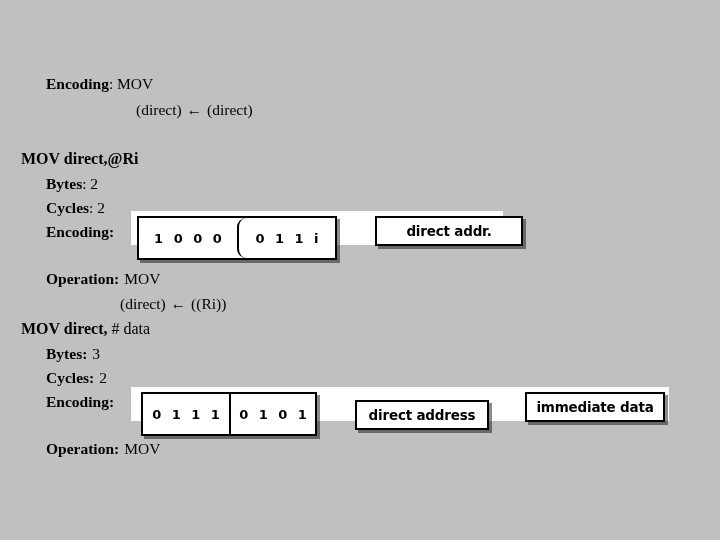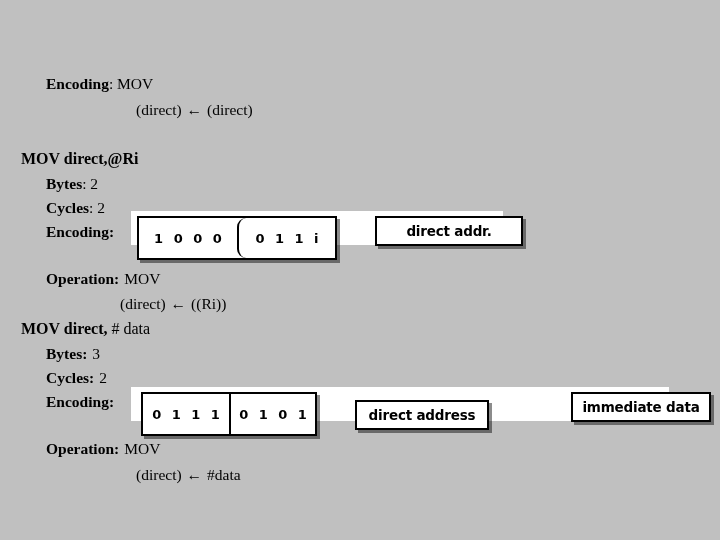--- a/index.html
+++ b/index.html
@@ -182,23 +182,20 @@
   <div class="encoding-strip" style="left:131px; top:387px; width:538px; height:34px;">
   </div>
 
   <div class="enc-group" style="left:141px; top:392px;">
     <div class="enc-cell" style="width:86px;">0 1 1 1</div>
     <div class="enc-cell" style="width:86px;">0 1 0 1</div>
   </div>
 
   <div class="enc-field" style="left:355px; top:392px; width:134px;margin-top:8px;">direct address</div>
 
-  <div class="enc-field" style="left:525px; top:392px; width:140px;margin-left:46px;">immediate data</div>
+  <div class="enc-field" style="left:525px; top:392px; width:140px;">immediate data</div>
 
   <div class="row" style="left:46px; top:441px;">
     <span class="b">Operation:</span><span class="n" style="padding-left:5px;">MOV</span>
   </div>
 
-  <div class="expr" style="left:136px; top:467px;">
-    <span>(direct)</span><span class="arrow">←</span><span>#data</span>
-  </div>
 
 </div>
 
 </body></html>

